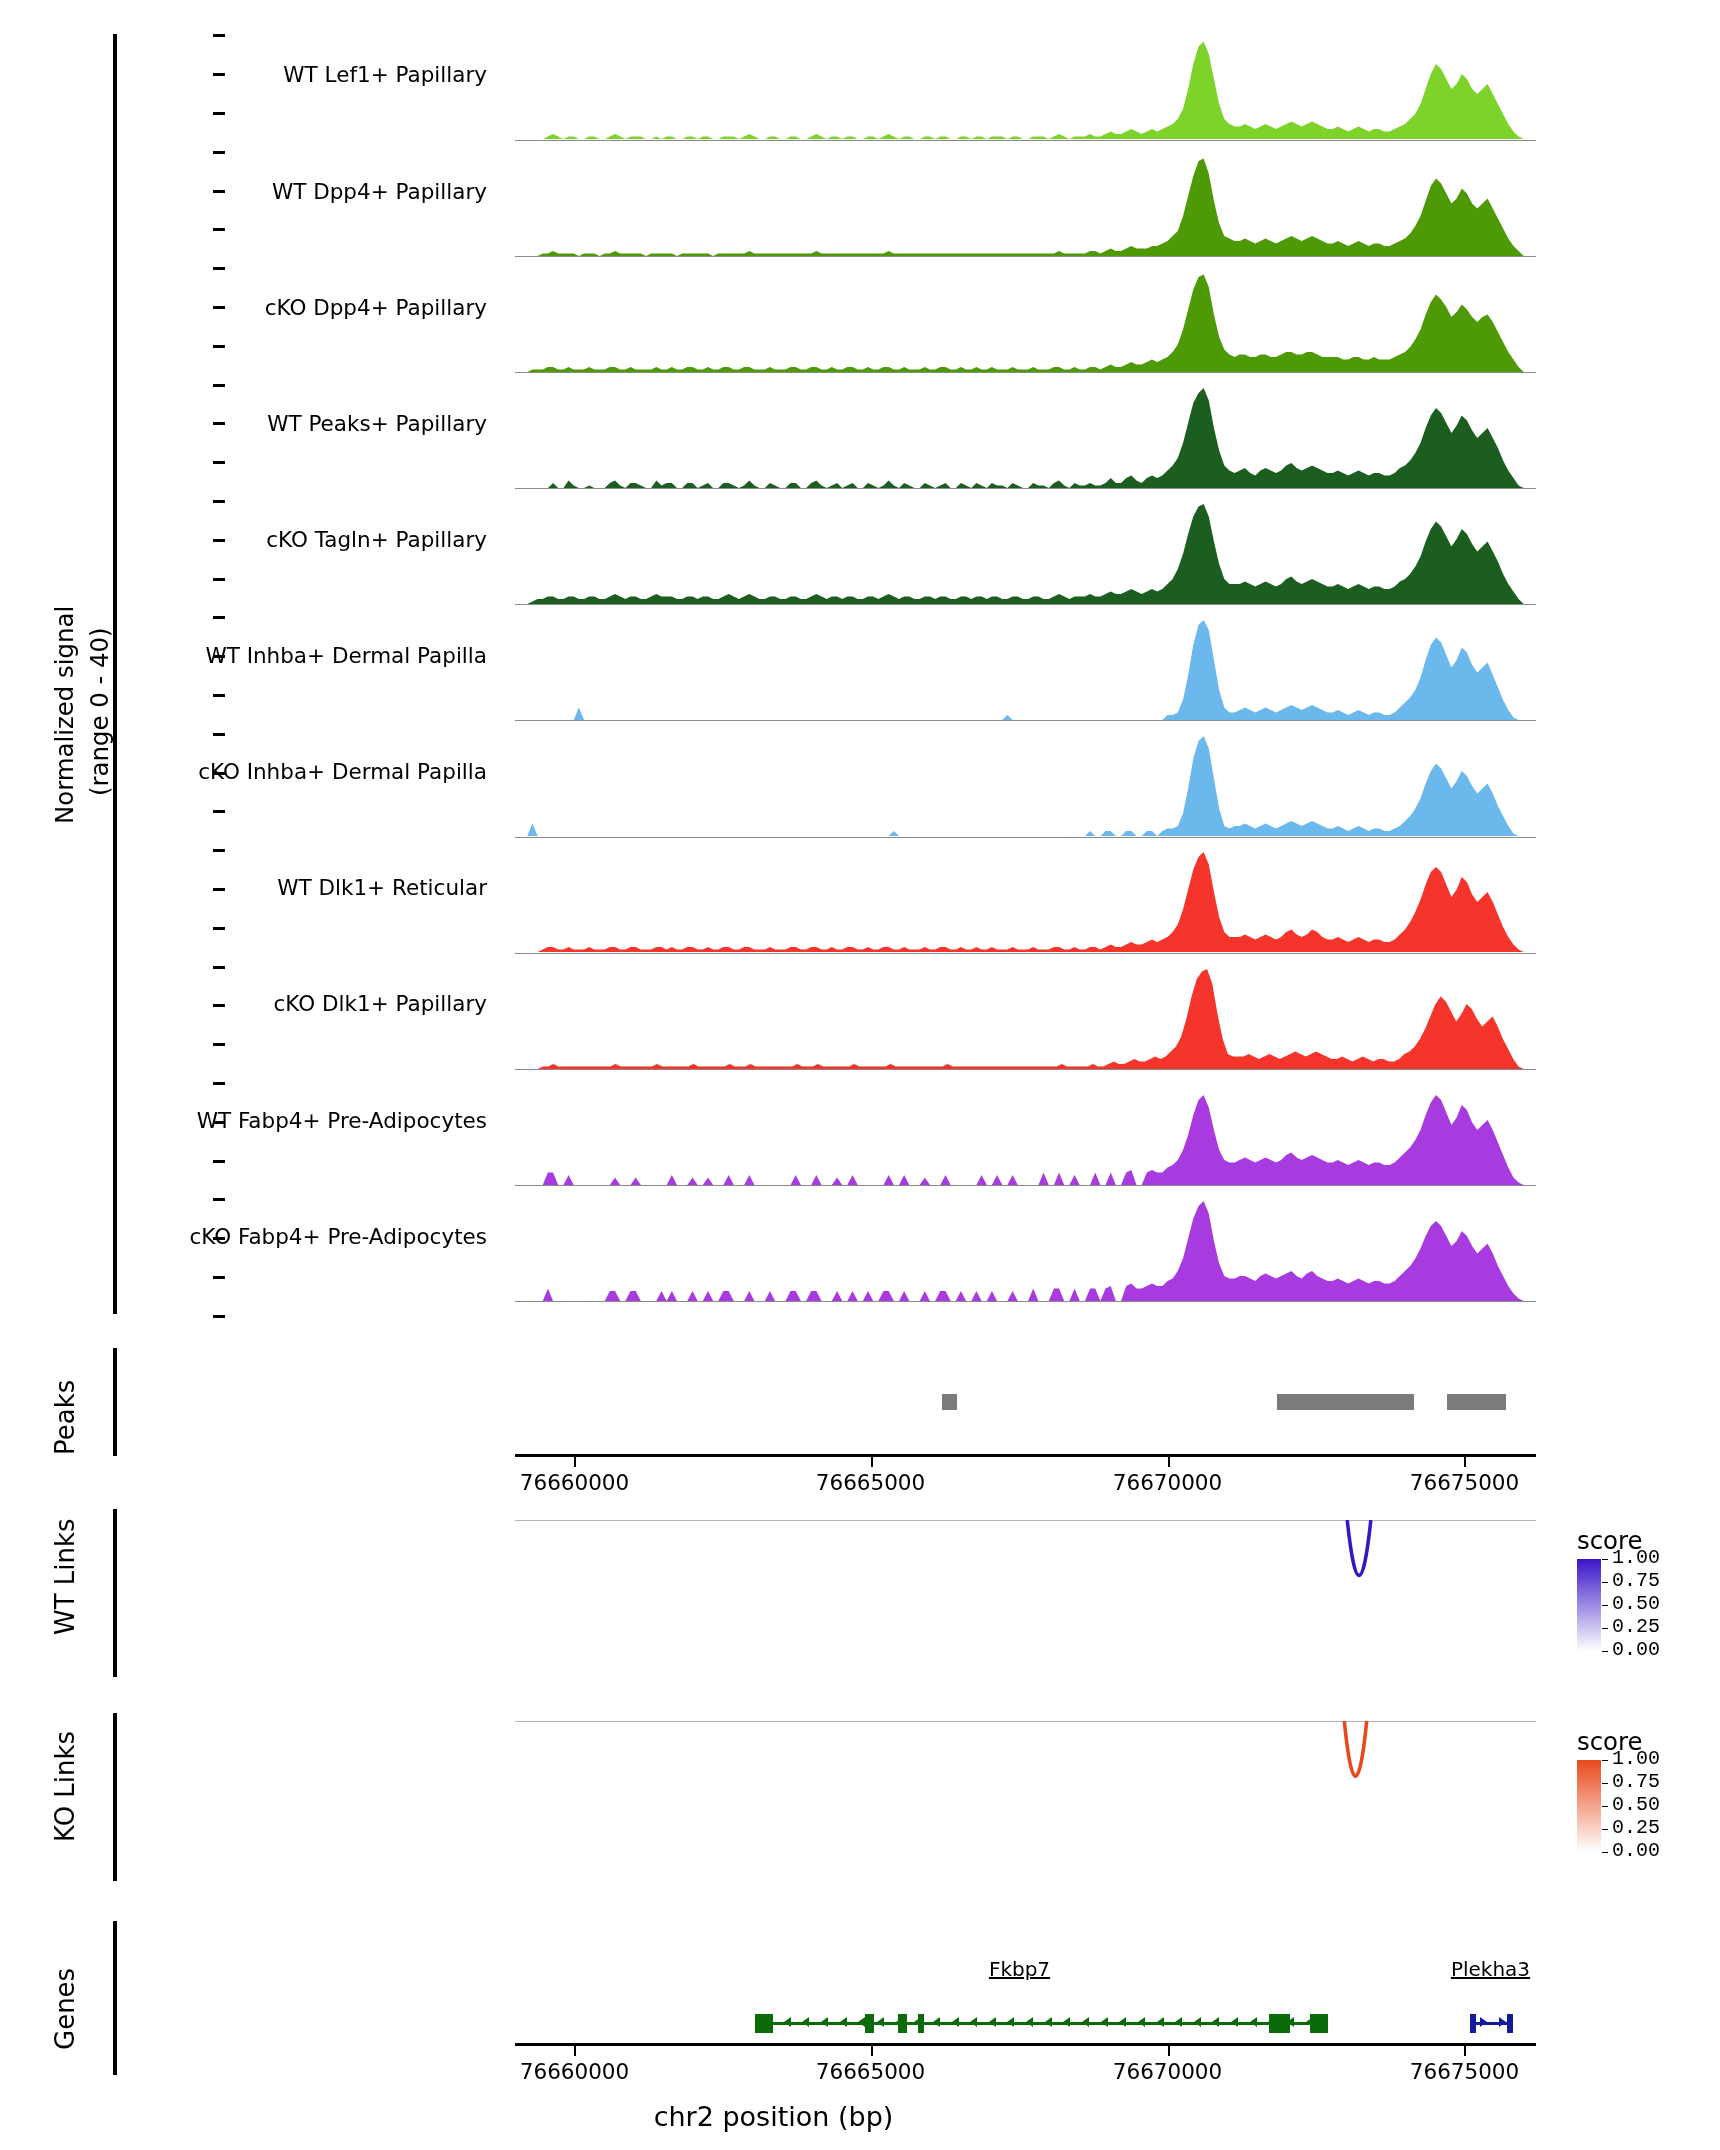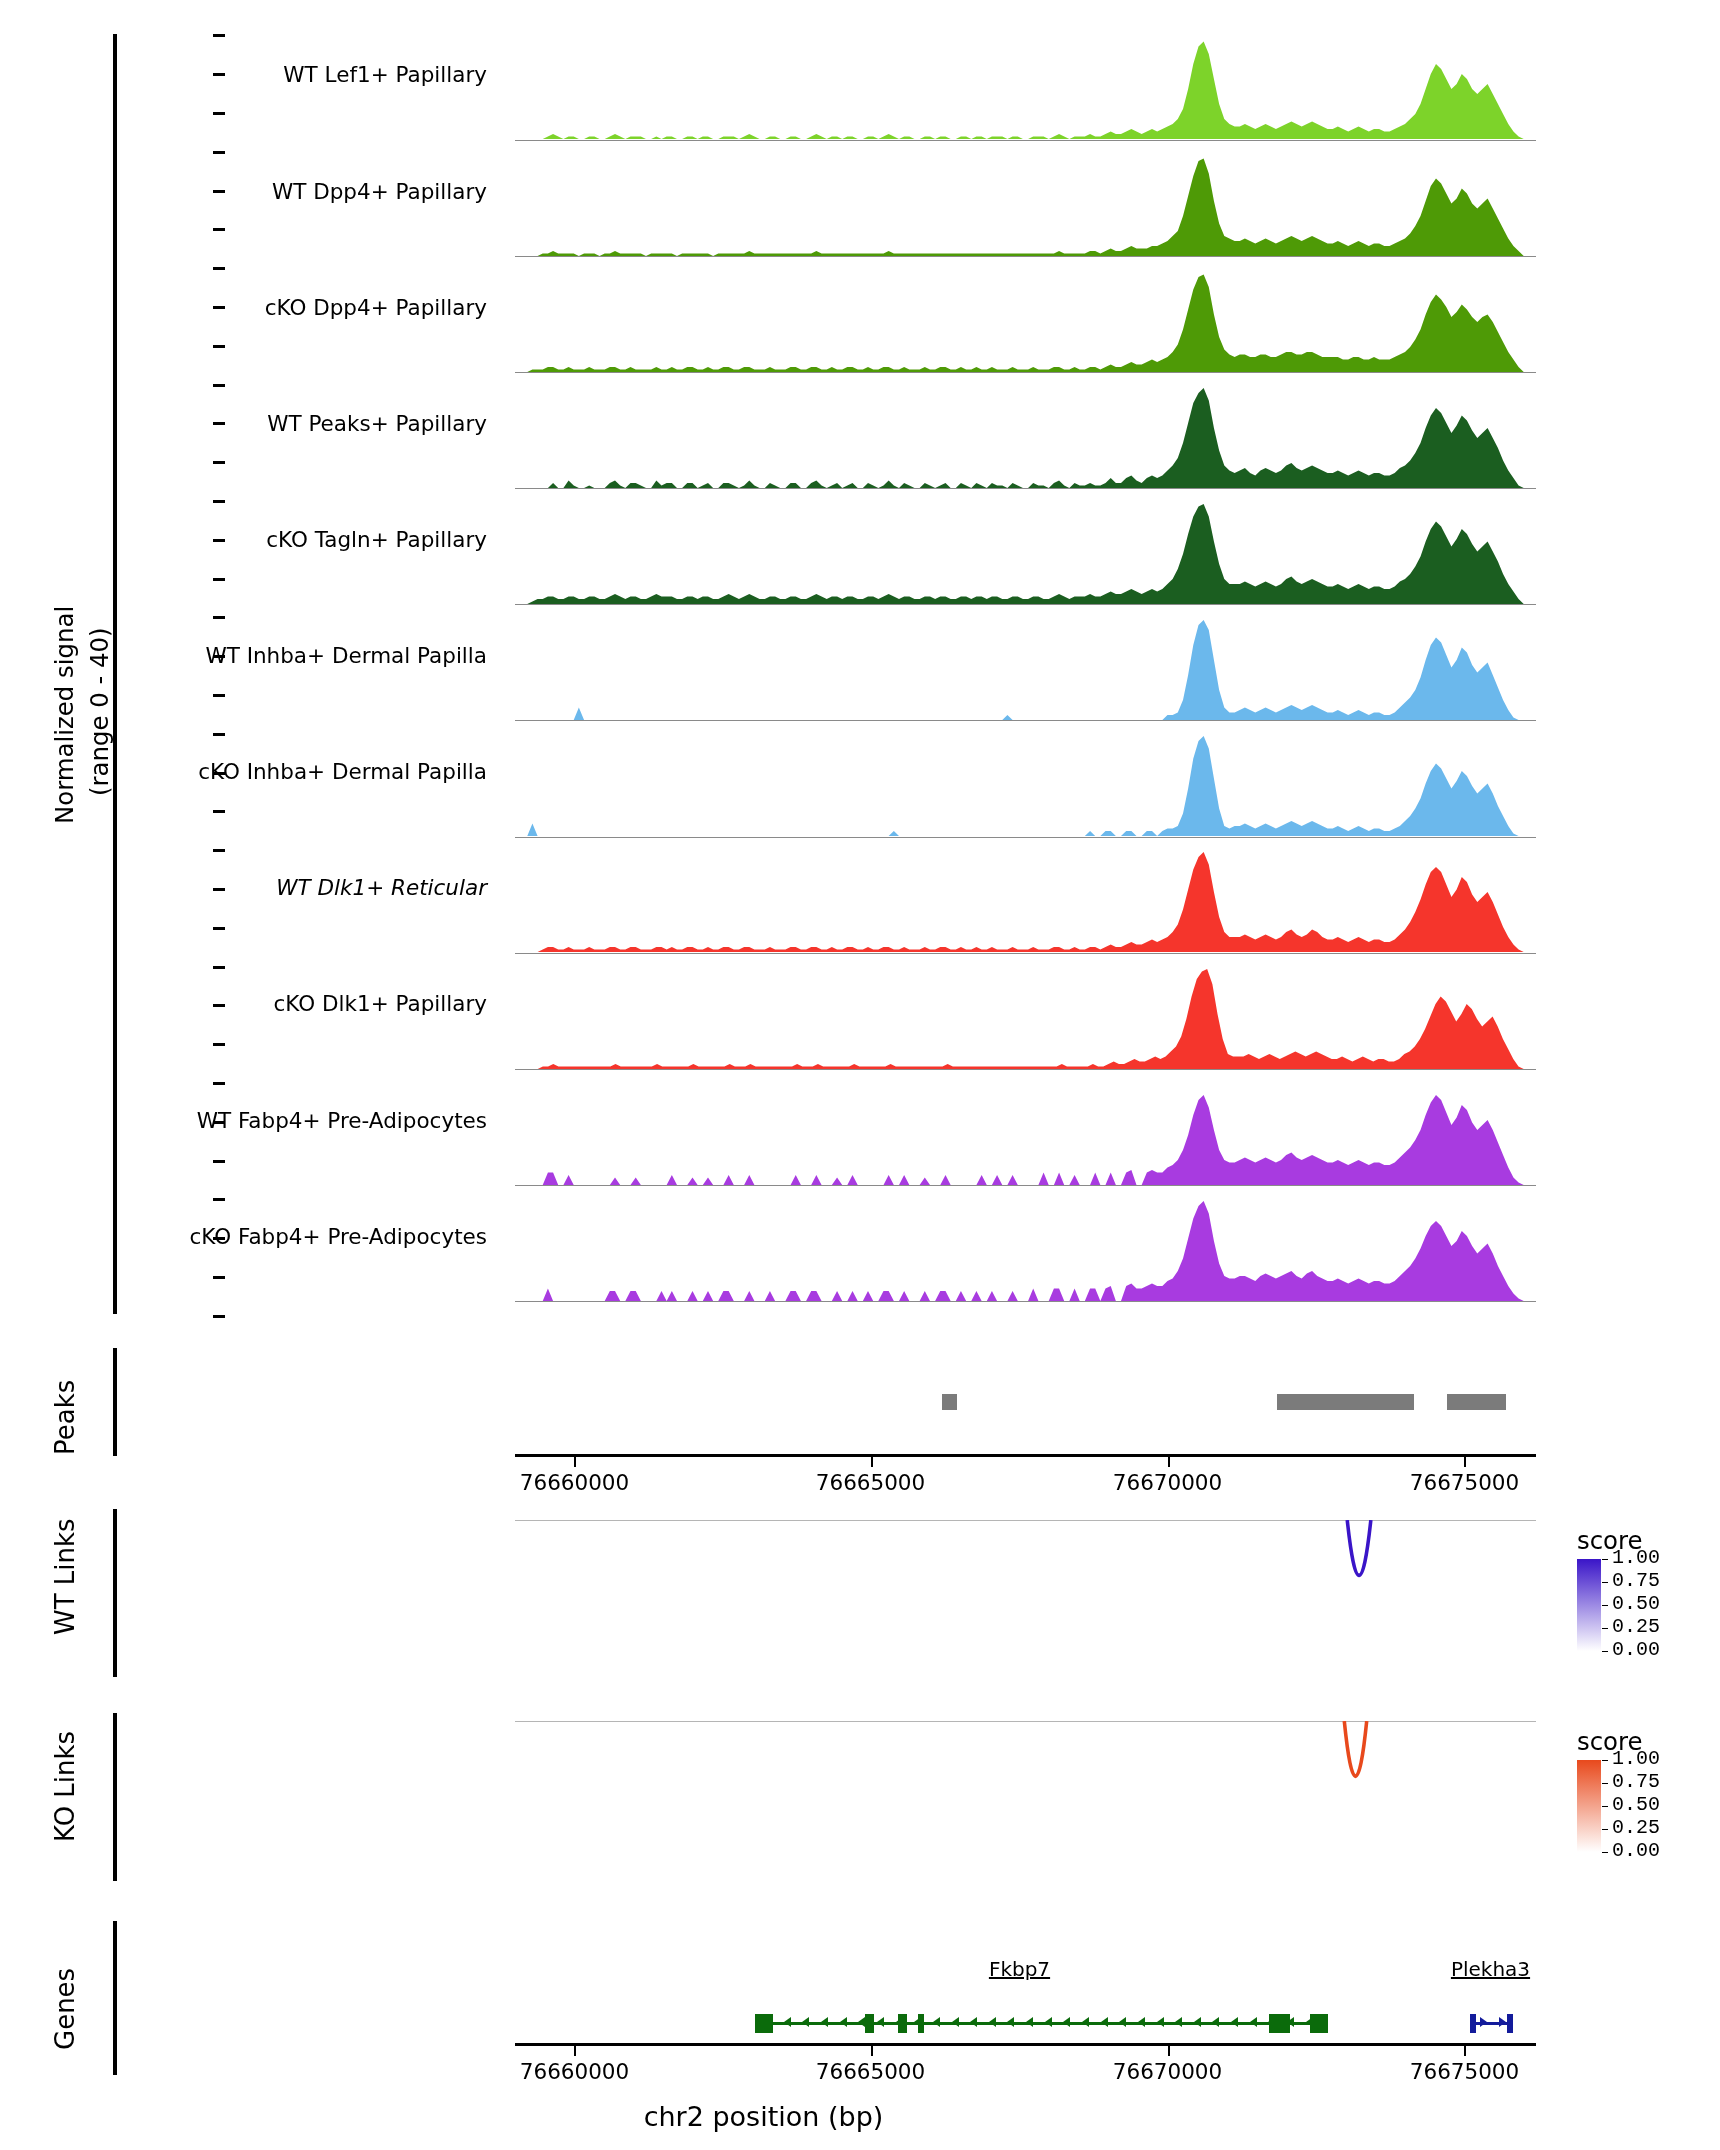--- a/index.html
+++ b/index.html
@@ -110,21 +110,21 @@
       <div class="track-label" style="left: 143px; width: 344px; top: 643px;">WT Inhba+ Dermal Papilla</div>
       <div class="baseline" style="left: 515px; top: 720px; width: 1021px;"></div>
       <svg width="1021" height="100" style="position: absolute; left: 515px; top: 620px;" viewBox="0 0 1424 140">
         <path d="M 0 140 L 0.0 140.0 L 7.2 140.0 L 14.5 140.0 L 21.7 140.0 L 28.9 140.0 L 36.1 140.0 L 43.4 140.0 L 50.6 140.0 L 57.8 140.0 L 65.1 140.0 L 72.3 140.0 L 79.5 140.0 L 86.7 122.5 L 94.0 140.0 L 101.2 140.0 L 108.4 140.0 L 115.7 140.0 L 122.9 140.0 L 130.1 140.0 L 137.3 140.0 L 144.6 140.0 L 151.8 140.0 L 159.0 140.0 L 166.3 140.0 L 173.5 140.0 L 180.7 140.0 L 187.9 140.0 L 195.2 140.0 L 202.4 140.0 L 209.6 140.0 L 216.9 140.0 L 224.1 140.0 L 231.3 140.0 L 238.5 140.0 L 245.8 140.0 L 253.0 140.0 L 260.2 140.0 L 267.5 140.0 L 274.7 140.0 L 281.9 140.0 L 289.1 140.0 L 296.4 140.0 L 303.6 140.0 L 310.8 140.0 L 318.1 140.0 L 325.3 140.0 L 332.5 140.0 L 339.7 140.0 L 347.0 140.0 L 354.2 140.0 L 361.4 140.0 L 368.6 140.0 L 375.9 140.0 L 383.1 140.0 L 390.3 140.0 L 397.6 140.0 L 404.8 140.0 L 412.0 140.0 L 419.2 140.0 L 426.5 140.0 L 433.7 140.0 L 440.9 140.0 L 448.2 140.0 L 455.4 140.0 L 462.6 140.0 L 469.8 140.0 L 477.1 140.0 L 484.3 140.0 L 491.5 140.0 L 498.8 140.0 L 506.0 140.0 L 513.2 140.0 L 520.4 140.0 L 527.7 140.0 L 534.9 140.0 L 542.1 140.0 L 549.4 140.0 L 556.6 140.0 L 563.8 140.0 L 571.0 140.0 L 578.3 140.0 L 585.5 140.0 L 592.7 140.0 L 600.0 140.0 L 607.2 140.0 L 614.4 140.0 L 621.6 140.0 L 628.9 140.0 L 636.1 140.0 L 643.3 140.0 L 650.6 140.0 L 657.8 140.0 L 665.0 140.0 L 672.2 140.0 L 679.5 140.0 L 686.7 133.0 L 693.9 140.0 L 701.2 140.0 L 708.4 140.0 L 715.6 140.0 L 722.8 140.0 L 730.1 140.0 L 737.3 140.0 L 744.5 140.0 L 751.8 140.0 L 759.0 140.0 L 766.2 140.0 L 773.4 140.0 L 780.7 140.0 L 787.9 140.0 L 795.1 140.0 L 802.4 140.0 L 809.6 140.0 L 816.8 140.0 L 824.0 140.0 L 831.3 140.0 L 838.5 140.0 L 845.7 140.0 L 853.0 140.0 L 860.2 140.0 L 867.4 140.0 L 874.6 140.0 L 881.9 140.0 L 889.1 140.0 L 896.3 140.0 L 903.6 140.0 L 910.8 133.0 L 918.0 133.0 L 925.2 129.5 L 932.5 112.0 L 939.7 77.0 L 946.9 35.0 L 954.2 7.0 L 961.4 0.0 L 968.6 14.0 L 975.8 56.0 L 983.1 98.0 L 990.3 122.5 L 997.5 129.5 L 1004.8 129.5 L 1012.0 126.0 L 1019.2 122.5 L 1026.4 126.0 L 1033.7 129.5 L 1040.9 126.0 L 1048.1 122.5 L 1055.4 126.0 L 1062.6 129.5 L 1069.8 126.0 L 1077.0 122.5 L 1084.3 119.0 L 1091.5 122.5 L 1098.7 126.0 L 1105.9 122.5 L 1113.2 119.0 L 1120.4 122.5 L 1127.6 126.0 L 1134.9 129.5 L 1142.1 129.5 L 1149.3 126.0 L 1156.5 129.5 L 1163.8 133.0 L 1171.0 129.5 L 1178.2 126.0 L 1185.5 129.5 L 1192.7 133.0 L 1199.9 129.5 L 1207.1 129.5 L 1214.4 133.0 L 1221.6 133.0 L 1228.8 129.5 L 1236.1 122.5 L 1243.3 115.5 L 1250.5 108.5 L 1257.7 98.0 L 1265.0 80.5 L 1272.2 56.0 L 1279.4 35.0 L 1286.7 24.5 L 1293.9 31.5 L 1301.1 49.0 L 1308.3 66.5 L 1315.6 56.0 L 1322.8 38.5 L 1330.0 45.5 L 1337.3 63.0 L 1344.5 73.5 L 1351.7 66.5 L 1358.9 59.5 L 1366.2 77.0 L 1373.4 94.5 L 1380.6 112.0 L 1387.9 126.0 L 1395.1 136.5 L 1402.3 140.0 L 1409.5 140.0 L 1416.8 140.0 L 1424.0 140.0 L 1424 140 Z" fill="#6BB8EC" stroke="none"></path>
       </svg>
       <div class="track-label" style="left: 143px; width: 344px; top: 759px;">cKO Inhba+ Dermal Papilla</div>
       <div class="baseline" style="left: 515px; top: 837px; width: 1021px;"></div>
       <svg width="1021" height="100" style="position: absolute; left: 515px; top: 736px;" viewBox="0 0 1424 140">
         <path d="M 0 140 L 0.0 140.0 L 7.2 140.0 L 14.5 140.0 L 21.7 122.5 L 28.9 140.0 L 36.1 140.0 L 43.4 140.0 L 50.6 140.0 L 57.8 140.0 L 65.1 140.0 L 72.3 140.0 L 79.5 140.0 L 86.7 140.0 L 94.0 140.0 L 101.2 140.0 L 108.4 140.0 L 115.7 140.0 L 122.9 140.0 L 130.1 140.0 L 137.3 140.0 L 144.6 140.0 L 151.8 140.0 L 159.0 140.0 L 166.3 140.0 L 173.5 140.0 L 180.7 140.0 L 187.9 140.0 L 195.2 140.0 L 202.4 140.0 L 209.6 140.0 L 216.9 140.0 L 224.1 140.0 L 231.3 140.0 L 238.5 140.0 L 245.8 140.0 L 253.0 140.0 L 260.2 140.0 L 267.5 140.0 L 274.7 140.0 L 281.9 140.0 L 289.1 140.0 L 296.4 140.0 L 303.6 140.0 L 310.8 140.0 L 318.1 140.0 L 325.3 140.0 L 332.5 140.0 L 339.7 140.0 L 347.0 140.0 L 354.2 140.0 L 361.4 140.0 L 368.6 140.0 L 375.9 140.0 L 383.1 140.0 L 390.3 140.0 L 397.6 140.0 L 404.8 140.0 L 412.0 140.0 L 419.2 140.0 L 426.5 140.0 L 433.7 140.0 L 440.9 140.0 L 448.2 140.0 L 455.4 140.0 L 462.6 140.0 L 469.8 140.0 L 477.1 140.0 L 484.3 140.0 L 491.5 140.0 L 498.8 140.0 L 506.0 140.0 L 513.2 140.0 L 520.4 140.0 L 527.7 133.0 L 534.9 140.0 L 542.1 140.0 L 549.4 140.0 L 556.6 140.0 L 563.8 140.0 L 571.0 140.0 L 578.3 140.0 L 585.5 140.0 L 592.7 140.0 L 600.0 140.0 L 607.2 140.0 L 614.4 140.0 L 621.6 140.0 L 628.9 140.0 L 636.1 140.0 L 643.3 140.0 L 650.6 140.0 L 657.8 140.0 L 665.0 140.0 L 672.2 140.0 L 679.5 140.0 L 686.7 140.0 L 693.9 140.0 L 701.2 140.0 L 708.4 140.0 L 715.6 140.0 L 722.8 140.0 L 730.1 140.0 L 737.3 140.0 L 744.5 140.0 L 751.8 140.0 L 759.0 140.0 L 766.2 140.0 L 773.4 140.0 L 780.7 140.0 L 787.9 140.0 L 795.1 140.0 L 802.4 133.0 L 809.6 140.0 L 816.8 140.0 L 824.0 133.0 L 831.3 133.0 L 838.5 140.0 L 845.7 140.0 L 853.0 133.0 L 860.2 133.0 L 867.4 140.0 L 874.6 140.0 L 881.9 133.0 L 889.1 133.0 L 896.3 140.0 L 903.6 133.0 L 910.8 129.5 L 918.0 129.5 L 925.2 126.0 L 932.5 108.5 L 939.7 73.5 L 946.9 31.5 L 954.2 7.0 L 961.4 0.0 L 968.6 17.5 L 975.8 59.5 L 983.1 101.5 L 990.3 126.0 L 997.5 129.5 L 1004.8 126.0 L 1012.0 126.0 L 1019.2 122.5 L 1026.4 126.0 L 1033.7 129.5 L 1040.9 126.0 L 1048.1 122.5 L 1055.4 126.0 L 1062.6 129.5 L 1069.8 126.0 L 1077.0 122.5 L 1084.3 119.0 L 1091.5 122.5 L 1098.7 126.0 L 1105.9 122.5 L 1113.2 119.0 L 1120.4 122.5 L 1127.6 126.0 L 1134.9 129.5 L 1142.1 129.5 L 1149.3 126.0 L 1156.5 129.5 L 1163.8 133.0 L 1171.0 129.5 L 1178.2 126.0 L 1185.5 129.5 L 1192.7 133.0 L 1199.9 129.5 L 1207.1 129.5 L 1214.4 133.0 L 1221.6 133.0 L 1228.8 129.5 L 1236.1 126.0 L 1243.3 119.0 L 1250.5 112.0 L 1257.7 101.5 L 1265.0 87.5 L 1272.2 66.5 L 1279.4 49.0 L 1286.7 38.5 L 1293.9 45.5 L 1301.1 59.5 L 1308.3 73.5 L 1315.6 63.0 L 1322.8 49.0 L 1330.0 56.0 L 1337.3 70.0 L 1344.5 80.5 L 1351.7 73.5 L 1358.9 66.5 L 1366.2 80.5 L 1373.4 98.0 L 1380.6 112.0 L 1387.9 126.0 L 1395.1 136.5 L 1402.3 140.0 L 1409.5 140.0 L 1416.8 140.0 L 1424.0 140.0 L 1424 140 Z" fill="#6BB8EC" stroke="none"></path>
       </svg>
-      <div class="track-label" style="left: 143px; width: 344px; top: 875px; font-style: italic;">WT Dlk1+ Reticular</div>
+      <div class="track-label" style="left: 143px; width: 344px; top: 875px;">WT Dlk1+ Reticular</div>
       <div class="baseline" style="left: 515px; top: 953px; width: 1021px;"></div>
       <svg width="1021" height="100" style="position: absolute; left: 515px; top: 852px;" viewBox="0 0 1424 140">
         <path d="M 0 140 L 0.0 140.0 L 7.2 140.0 L 14.5 140.0 L 21.7 140.0 L 28.9 140.0 L 36.1 136.5 L 43.4 133.0 L 50.6 133.0 L 57.8 136.5 L 65.1 136.5 L 72.3 133.0 L 79.5 136.5 L 86.7 136.5 L 94.0 136.5 L 101.2 133.0 L 108.4 136.5 L 115.7 136.5 L 122.9 136.5 L 130.1 133.0 L 137.3 133.0 L 144.6 136.5 L 151.8 136.5 L 159.0 133.0 L 166.3 133.0 L 173.5 136.5 L 180.7 136.5 L 187.9 136.5 L 195.2 133.0 L 202.4 133.0 L 209.6 136.5 L 216.9 133.0 L 224.1 136.5 L 231.3 136.5 L 238.5 133.0 L 245.8 133.0 L 253.0 136.5 L 260.2 136.5 L 267.5 133.0 L 274.7 136.5 L 281.9 136.5 L 289.1 133.0 L 296.4 133.0 L 303.6 136.5 L 310.8 136.5 L 318.1 133.0 L 325.3 133.0 L 332.5 136.5 L 339.7 136.5 L 347.0 136.5 L 354.2 133.0 L 361.4 136.5 L 368.6 136.5 L 375.9 136.5 L 383.1 133.0 L 390.3 133.0 L 397.6 136.5 L 404.8 136.5 L 412.0 133.0 L 419.2 133.0 L 426.5 136.5 L 433.7 136.5 L 440.9 133.0 L 448.2 136.5 L 455.4 136.5 L 462.6 133.0 L 469.8 133.0 L 477.1 136.5 L 484.3 136.5 L 491.5 133.0 L 498.8 136.5 L 506.0 136.5 L 513.2 133.0 L 520.4 133.0 L 527.7 136.5 L 534.9 136.5 L 542.1 133.0 L 549.4 136.5 L 556.6 136.5 L 563.8 136.5 L 571.0 133.0 L 578.3 136.5 L 585.5 136.5 L 592.7 133.0 L 600.0 133.0 L 607.2 136.5 L 614.4 136.5 L 621.6 133.0 L 628.9 136.5 L 636.1 136.5 L 643.3 133.0 L 650.6 136.5 L 657.8 136.5 L 665.0 133.0 L 672.2 136.5 L 679.5 136.5 L 686.7 136.5 L 693.9 133.0 L 701.2 136.5 L 708.4 136.5 L 715.6 136.5 L 722.8 133.0 L 730.1 136.5 L 737.3 136.5 L 744.5 136.5 L 751.8 133.0 L 759.0 133.0 L 766.2 136.5 L 773.4 136.5 L 780.7 133.0 L 787.9 136.5 L 795.1 136.5 L 802.4 133.0 L 809.6 133.0 L 816.8 136.5 L 824.0 133.0 L 831.3 129.5 L 838.5 133.0 L 845.7 133.0 L 853.0 129.5 L 860.2 126.0 L 867.4 129.5 L 874.6 129.5 L 881.9 126.0 L 889.1 122.5 L 896.3 126.0 L 903.6 122.5 L 910.8 119.0 L 918.0 112.0 L 925.2 101.5 L 932.5 80.5 L 939.7 52.5 L 946.9 24.5 L 954.2 7.0 L 961.4 0.0 L 968.6 17.5 L 975.8 56.0 L 983.1 91.0 L 990.3 112.0 L 997.5 119.0 L 1004.8 119.0 L 1012.0 119.0 L 1019.2 115.5 L 1026.4 119.0 L 1033.7 122.5 L 1040.9 119.0 L 1048.1 115.5 L 1055.4 119.0 L 1062.6 122.5 L 1069.8 119.0 L 1077.0 112.0 L 1084.3 108.5 L 1091.5 115.5 L 1098.7 119.0 L 1105.9 115.5 L 1113.2 108.5 L 1120.4 112.0 L 1127.6 119.0 L 1134.9 122.5 L 1142.1 122.5 L 1149.3 119.0 L 1156.5 122.5 L 1163.8 126.0 L 1171.0 122.5 L 1178.2 119.0 L 1185.5 122.5 L 1192.7 126.0 L 1199.9 122.5 L 1207.1 122.5 L 1214.4 126.0 L 1221.6 126.0 L 1228.8 122.5 L 1236.1 115.5 L 1243.3 108.5 L 1250.5 98.0 L 1257.7 84.0 L 1265.0 66.5 L 1272.2 45.5 L 1279.4 28.0 L 1286.7 21.0 L 1293.9 28.0 L 1301.1 45.5 L 1308.3 63.0 L 1315.6 52.5 L 1322.8 35.0 L 1330.0 42.0 L 1337.3 59.5 L 1344.5 70.0 L 1351.7 63.0 L 1358.9 56.0 L 1366.2 70.0 L 1373.4 87.5 L 1380.6 105.0 L 1387.9 119.0 L 1395.1 129.5 L 1402.3 136.5 L 1409.5 140.0 L 1416.8 140.0 L 1424.0 140.0 L 1424 140 Z" fill="#F5352C" stroke="none"></path>
       </svg>
       <div class="track-label" style="left: 143px; width: 344px; top: 991px;">cKO Dlk1+ Papillary</div>
       <div class="baseline" style="left: 515px; top: 1069px; width: 1021px;"></div>
       <svg width="1021" height="100" style="position: absolute; left: 515px; top: 969px;" viewBox="0 0 1424 140">
         <path d="M 0 140 L 0.0 140.0 L 7.3 140.0 L 14.5 140.0 L 21.8 140.0 L 29.1 140.0 L 36.3 136.5 L 43.6 136.5 L 50.9 133.0 L 58.1 136.5 L 65.4 136.5 L 72.7 136.5 L 79.9 136.5 L 87.2 136.5 L 94.4 136.5 L 101.7 136.5 L 109.0 136.5 L 116.2 136.5 L 123.5 136.5 L 130.8 136.5 L 138.0 133.0 L 145.3 136.5 L 152.6 136.5 L 159.8 136.5 L 167.1 136.5 L 174.4 136.5 L 181.6 136.5 L 188.9 136.5 L 196.2 133.0 L 203.4 136.5 L 210.7 136.5 L 218.0 136.5 L 225.2 136.5 L 232.5 136.5 L 239.8 136.5 L 247.0 133.0 L 254.3 136.5 L 261.6 136.5 L 268.8 136.5 L 276.1 136.5 L 283.3 136.5 L 290.6 136.5 L 297.9 133.0 L 305.1 136.5 L 312.4 136.5 L 319.7 136.5 L 326.9 133.0 L 334.2 136.5 L 341.5 136.5 L 348.7 136.5 L 356.0 136.5 L 363.3 136.5 L 370.5 136.5 L 377.8 136.5 L 385.1 136.5 L 392.3 133.0 L 399.6 136.5 L 406.9 136.5 L 414.1 136.5 L 421.4 133.0 L 428.7 136.5 L 435.9 136.5 L 443.2 136.5 L 450.4 136.5 L 457.7 136.5 L 465.0 136.5 L 472.2 133.0 L 479.5 136.5 L 486.8 136.5 L 494.0 136.5 L 501.3 136.5 L 508.6 136.5 L 515.8 136.5 L 523.1 133.0 L 530.4 136.5 L 537.6 136.5 L 544.9 136.5 L 552.2 136.5 L 559.4 136.5 L 566.7 136.5 L 574.0 136.5 L 581.2 136.5 L 588.5 136.5 L 595.8 136.5 L 603.0 133.0 L 610.3 136.5 L 617.6 136.5 L 624.8 136.5 L 632.1 136.5 L 639.3 136.5 L 646.6 136.5 L 653.9 136.5 L 661.1 136.5 L 668.4 136.5 L 675.7 136.5 L 682.9 136.5 L 690.2 136.5 L 697.5 136.5 L 704.7 136.5 L 712.0 136.5 L 719.3 136.5 L 726.5 136.5 L 733.8 136.5 L 741.1 136.5 L 748.3 136.5 L 755.6 136.5 L 762.9 133.0 L 770.1 136.5 L 777.4 136.5 L 784.7 136.5 L 791.9 136.5 L 799.2 136.5 L 806.4 133.0 L 813.7 136.5 L 821.0 136.5 L 828.2 133.0 L 835.5 129.5 L 842.8 133.0 L 850.0 133.0 L 857.3 129.5 L 864.6 126.0 L 871.8 129.5 L 879.1 129.5 L 886.4 126.0 L 893.6 122.5 L 900.9 126.0 L 908.2 122.5 L 915.4 115.5 L 922.7 108.5 L 930.0 94.5 L 937.2 70.0 L 944.5 38.5 L 951.8 14.0 L 959.0 3.5 L 966.3 0.0 L 973.6 21.0 L 980.8 63.0 L 988.1 98.0 L 995.3 119.0 L 1002.6 122.5 L 1009.9 122.5 L 1017.1 122.5 L 1024.4 119.0 L 1031.7 122.5 L 1038.9 126.0 L 1046.2 122.5 L 1053.5 119.0 L 1060.7 122.5 L 1068.0 126.0 L 1075.3 122.5 L 1082.5 119.0 L 1089.8 115.5 L 1097.1 119.0 L 1104.3 122.5 L 1111.6 119.0 L 1118.9 115.5 L 1126.1 119.0 L 1133.4 122.5 L 1140.7 126.0 L 1147.9 126.0 L 1155.2 122.5 L 1162.4 126.0 L 1169.7 129.5 L 1177.0 126.0 L 1184.2 122.5 L 1191.5 126.0 L 1198.8 129.5 L 1206.0 126.0 L 1213.3 126.0 L 1220.6 129.5 L 1227.8 129.5 L 1235.1 126.0 L 1242.4 119.0 L 1249.6 115.5 L 1256.9 108.5 L 1264.2 98.0 L 1271.4 84.0 L 1278.7 66.5 L 1286.0 49.0 L 1293.2 38.5 L 1300.5 45.5 L 1307.8 59.5 L 1315.0 73.5 L 1322.3 63.0 L 1329.6 49.0 L 1336.8 56.0 L 1344.1 70.0 L 1351.3 80.5 L 1358.6 73.5 L 1365.9 66.5 L 1373.1 80.5 L 1380.4 98.0 L 1387.7 112.0 L 1394.9 126.0 L 1402.2 136.5 L 1409.5 140.0 L 1416.7 140.0 L 1424.0 140.0 L 1424 140 Z" fill="#F5352C" stroke="none"></path>
       </svg>
       <div class="track-label" style="left: 143px; width: 344px; top: 1108px;">WT Fabp4+ Pre-Adipocytes</div>
@@ -259,15 +259,15 @@
       <div class="atick" style="left: 574px; top: 2046px;"></div>
       <div class="atlabel" style="left: 474px; width: 201px; top: 2059px;">76660000</div>
       <div class="atick" style="left: 871px; top: 2046px;"></div>
       <div class="atlabel" style="left: 770px; width: 201px; top: 2059px;">76665000</div>
       <div class="atick" style="left: 1168px; top: 2046px;"></div>
       <div class="atlabel" style="left: 1067px; width: 201px; top: 2059px;">76670000</div>
       <div class="atick" style="left: 1464px; top: 2046px;"></div>
       <div class="atlabel" style="left: 1364px; width: 201px; top: 2059px;">76675000</div>
     </div>
 
-  <div class="xaxis-title" style="left:0;top:2101px;text-align:center;width:1527px;">chr2 position (bp)</div>
+  <div class="xaxis-title" style="left:0;top:2101px;text-align:center;width:1527px;padding-left:10px;">chr2 position (bp)</div>
 </div>
 
 
 </body></html>

